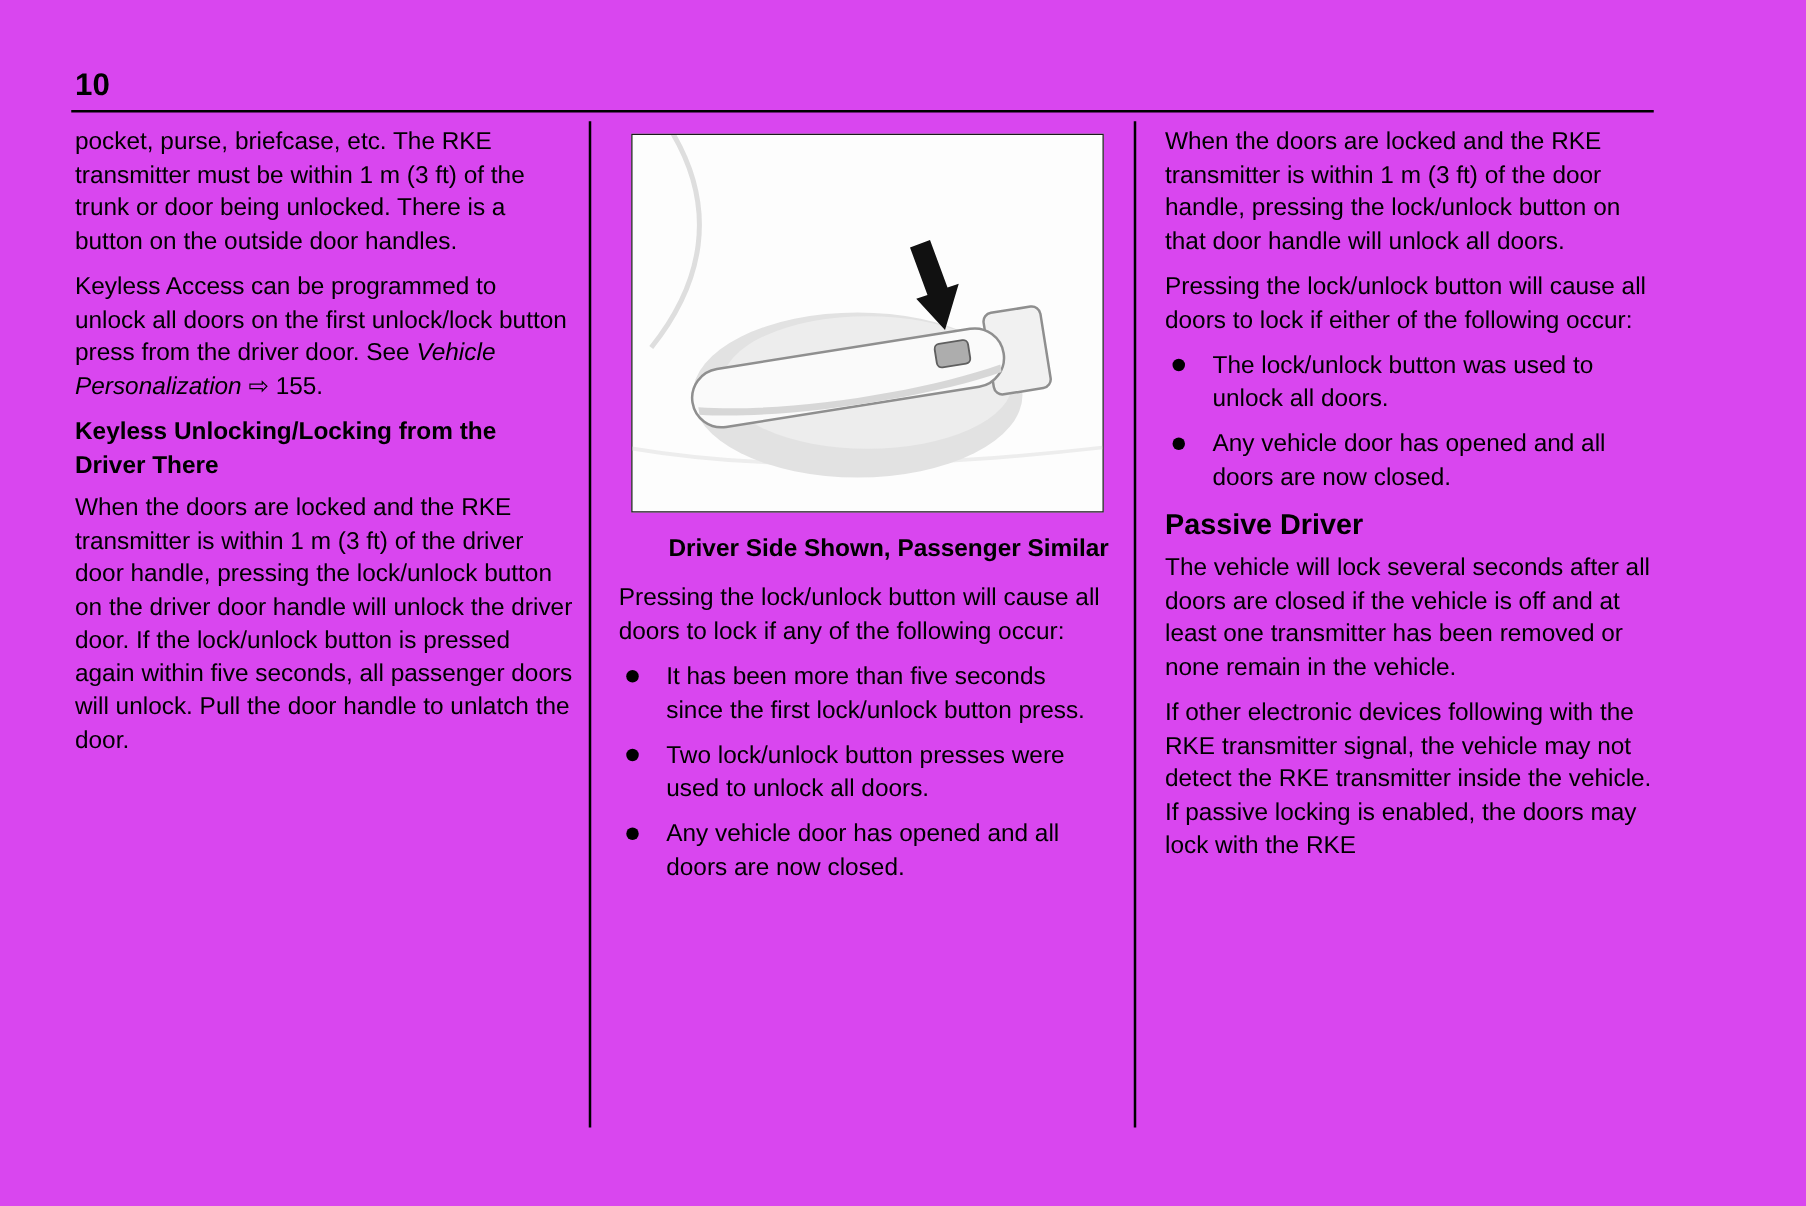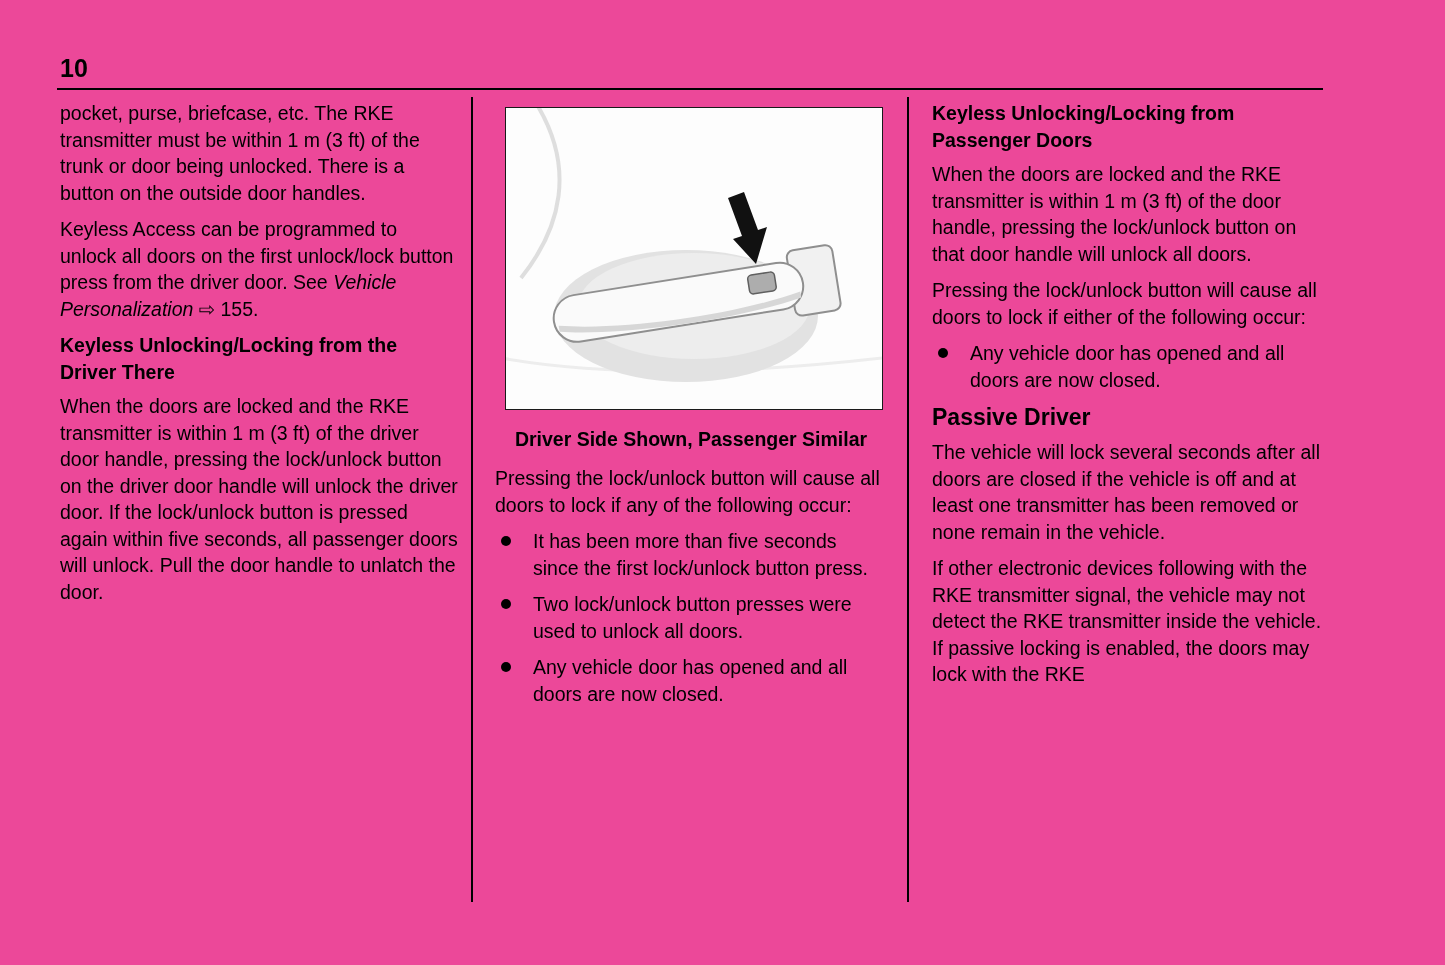--- a/index.html
+++ b/index.html
@@ -4,21 +4,21 @@
 <style>
   * { margin:0; padding:0; box-sizing:border-box; }
   html,body { background:#ffffff; }
   body {
     width:1445px; height:965px;
     font-family:"Liberation Sans", sans-serif;
     color:#000;
     position:relative;
     overflow:hidden;
   }
-  .page { position:absolute; inset:0; background:#ec4899;text-decoration:underline; }
+  .page { position:absolute; inset:0; background:#d946ef;text-decoration:underline; }
 
   
   .page-number {
     position:absolute; left:60px; top:54px;
     font-size:25px; font-weight:bold;
   }
   .page-title {
     position:absolute; left:145px; top:54px;
     font-size:25px; font-weight:bold;
   }
@@ -65,21 +65,21 @@
 
   
   figure.handle-figure {
     width:378px; height:303px;
     border:1px solid #1a1a1a;
     margin:7px 0 0 10px;
     background:#fdfdfd;
     overflow:hidden;
   }
   .figure-caption {
-    font-weight:bold; text-align:center;
+    font-weight:bold; text-align:right;
     margin:15px 0 12px 0; line-height:28px; font-size:19.5px;
   }
 </style>
 </head>
 <body>
 
 <div class="page">
 
   <span class="page-number">10</span>
   <div class="header-rule"></div>
@@ -117,24 +117,24 @@
     <div class="figure-caption">Driver Side Shown, Passenger Similar</div>
     <p>Pressing the lock/unlock button will cause all doors to lock if any of the following occur:</p>
     <ul class="bullets">
       <li>It has been more than five seconds since the first lock/unlock button press.</li>
       <li>Two lock/unlock button presses were used to unlock all doors.</li>
       <li>Any vehicle door has opened and all doors are now closed.</li>
     </ul>
   </div>
 
   <div class="col col3">
-    <h3 class="subheading" style="margin-top:0;">Keyless Unlocking/Locking from Passenger Doors</h3>
     <p>When the doors are locked and the RKE transmitter is within 1 m (3 ft) of the door handle, pressing the lock/unlock button on that door handle will unlock all doors.</p>
     <p>Pressing the lock/unlock button will cause all doors to lock if either of the following occur:</p>
     <ul class="bullets">
+      <li>The lock/unlock button was used to unlock all doors.</li>
       <li>Any vehicle door has opened and all doors are now closed.</li>
     </ul>
     <h2 class="sectionheading">Passive Driver</h2>
     <p>The vehicle will lock several seconds after all doors are closed if the vehicle is off and at least one transmitter has been removed or none remain in the vehicle.</p>
     <p>If other electronic devices following with the RKE transmitter signal, the vehicle may not detect the RKE transmitter inside the vehicle. If passive locking is enabled, the doors may lock with the RKE</p>
   </div>
 
 </div>
 
 </body></html>

